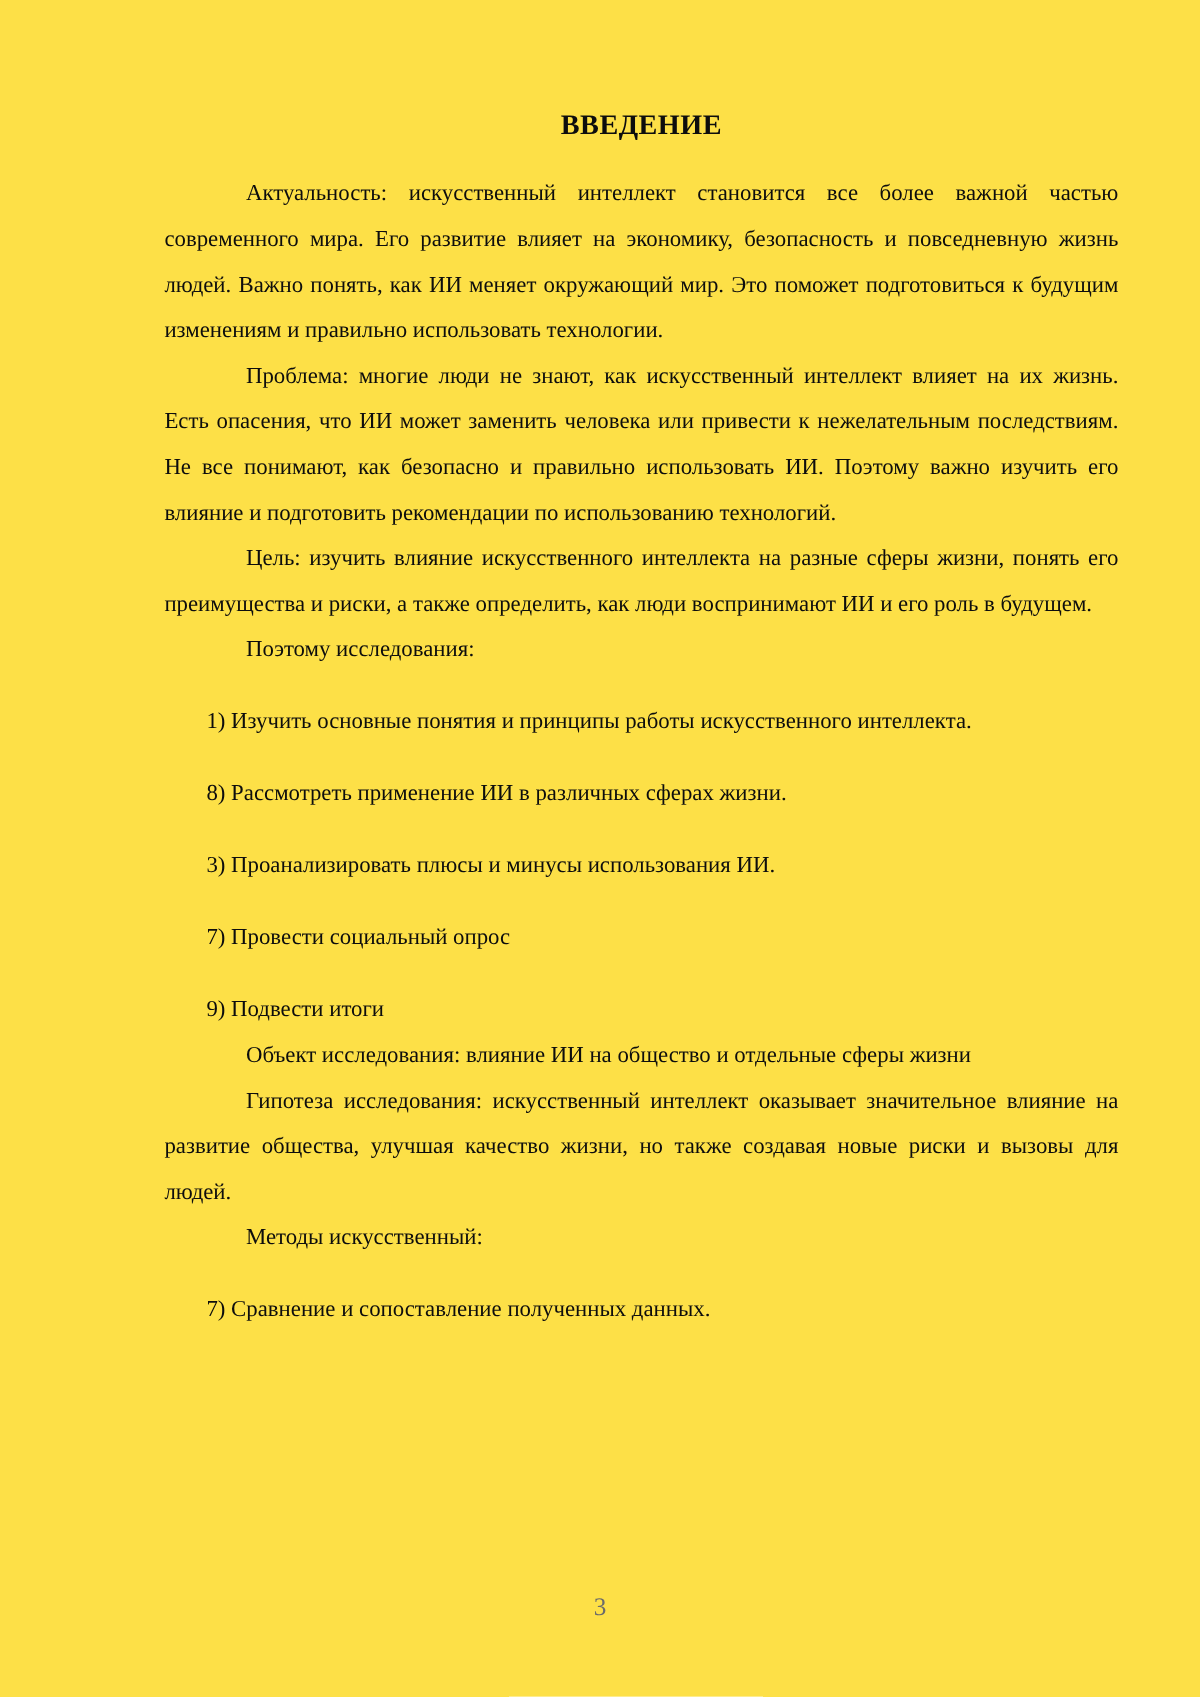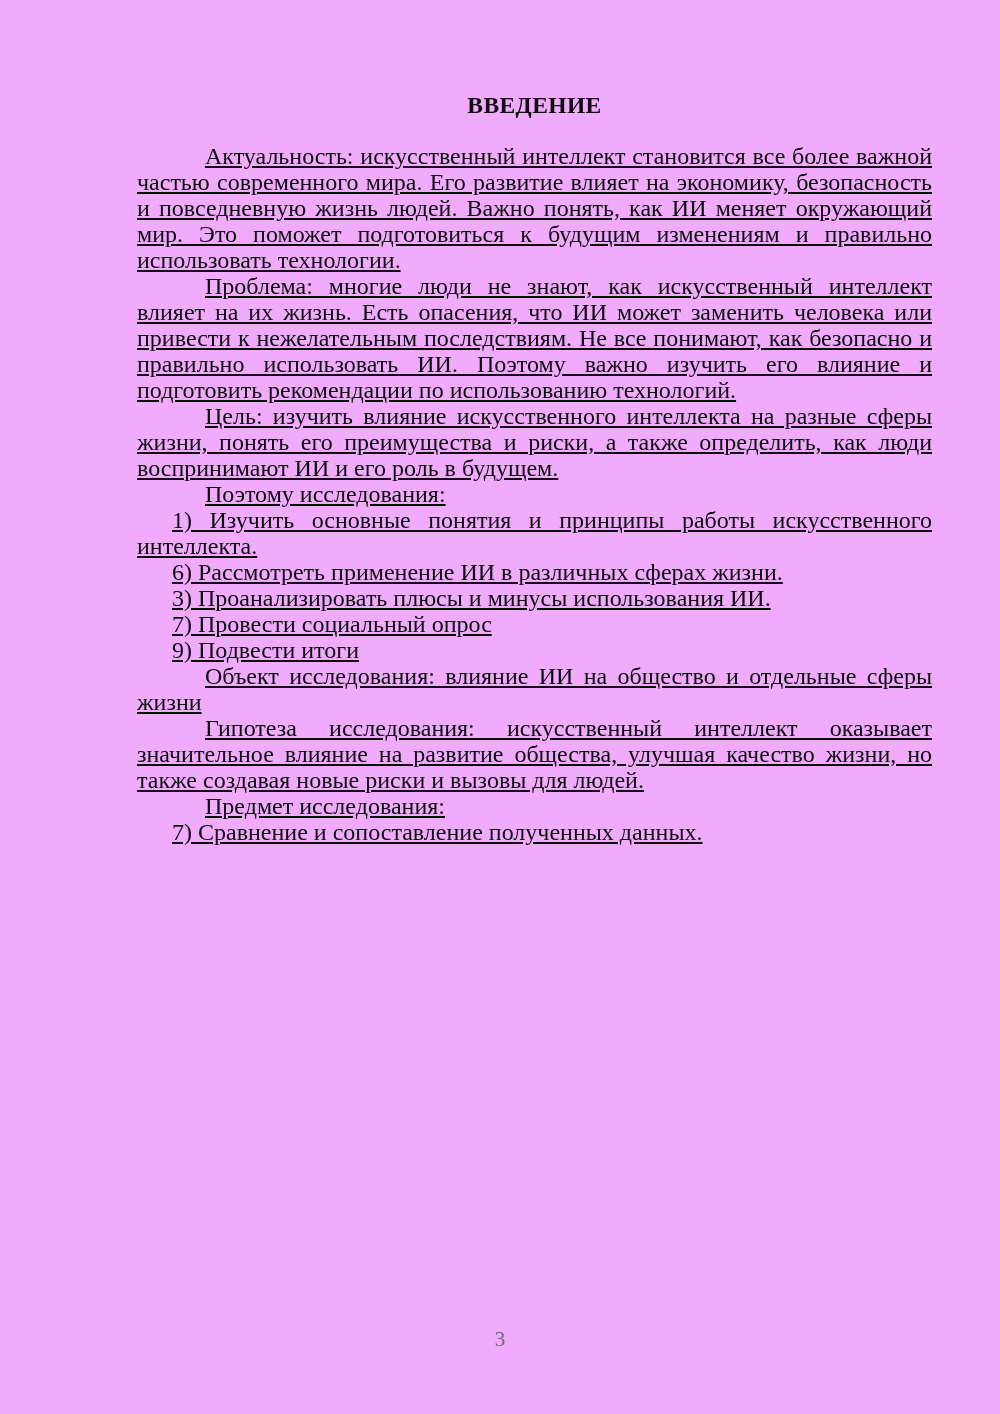--- a/index.html
+++ b/index.html
@@ -4,53 +4,53 @@
 <style>
   html, body {
     margin: 0;
     padding: 0;
     background: #ffffff;
   }
   .page {
     position: relative;
     width: 1000px;
     height: 1414px;
-    background: #f0abfc;
+    background: #fde047;
     overflow: hidden;
     font-family: "Liberation Serif", "DejaVu Serif", serif;
     color: #0d0d0d;
   }
   .content {
     position: absolute;
     left: 137px;
     top: 86px;
     width: 795px;
   }
   .doc-title {
     font-size: 23.5px;
     font-weight: bold;
     text-align: center;
     letter-spacing: 0.4px;
     line-height: 38px;
     margin: 0 0 19px 0;
   }
   .para {
-    font-size: 24px;
-    line-height: 26px;
+    font-size: 19px;
+    line-height: 38px;
     text-align: justify;
     text-justify: inter-word;
     margin: 0;
     hyphens: none;
-    text-decoration: underline;
   }
   .para.indent {
     text-indent: 68px;
   }
   .para.list-item {
     text-indent: 35px;
+    margin-top: 22px;
   }
   .para:last-child {
     text-align: justify;
   }
   .page-number {
     position: absolute;
     left: 0;
     right: 0;
     top: 1327px;
     text-align: center;
@@ -68,27 +68,27 @@
   <div class="content">
 
     <h1 class="doc-title">ВВЕДЕНИЕ</h1>
 
     <div>
         <p class="para indent">Актуальность: искусственный интеллект становится все более важной частью современного мира. Его развитие влияет на экономику, безопасность и повседневную жизнь людей. Важно понять, как ИИ меняет окружающий мир. Это поможет подготовиться к будущим изменениям и правильно использовать технологии.</p>
         <p class="para indent">Проблема: многие люди не знают, как искусственный интеллект влияет на их жизнь. Есть опасения, что ИИ может заменить человека или привести к нежелательным последствиям. Не все понимают, как безопасно и правильно использовать ИИ. Поэтому важно изучить его влияние и подготовить рекомендации по использованию технологий.</p>
         <p class="para indent">Цель: изучить влияние искусственного интеллекта на разные сферы жизни, понять его преимущества и риски, а также определить, как люди воспринимают ИИ и его роль в будущем.</p>
         <p class="para indent">Поэтому исследования:</p>
         <p class="para list-item">1) Изучить основные понятия и принципы работы искусственного интеллекта.</p>
-        <p class="para list-item">6) Рассмотреть применение ИИ в различных сферах жизни.</p>
+        <p class="para list-item">8) Рассмотреть применение ИИ в различных сферах жизни.</p>
         <p class="para list-item">3) Проанализировать плюсы и минусы использования ИИ.</p>
         <p class="para list-item">7) Провести социальный опрос</p>
         <p class="para list-item">9) Подвести итоги</p>
         <p class="para indent">Объект исследования: влияние ИИ на общество и отдельные сферы жизни</p>
         <p class="para indent">Гипотеза исследования: искусственный интеллект оказывает значительное влияние на развитие общества, улучшая качество жизни, но также создавая новые риски и вызовы для людей.</p>
-        <p class="para indent">Предмет исследования:</p>
+        <p class="para indent">Методы искусственный:</p>
         <p class="para list-item">7) Сравнение и сопоставление полученных данных.</p>
       </div>
 
   </div>
 
   <div class="page-number">3</div>
 
 </div>
 
 </body></html>

